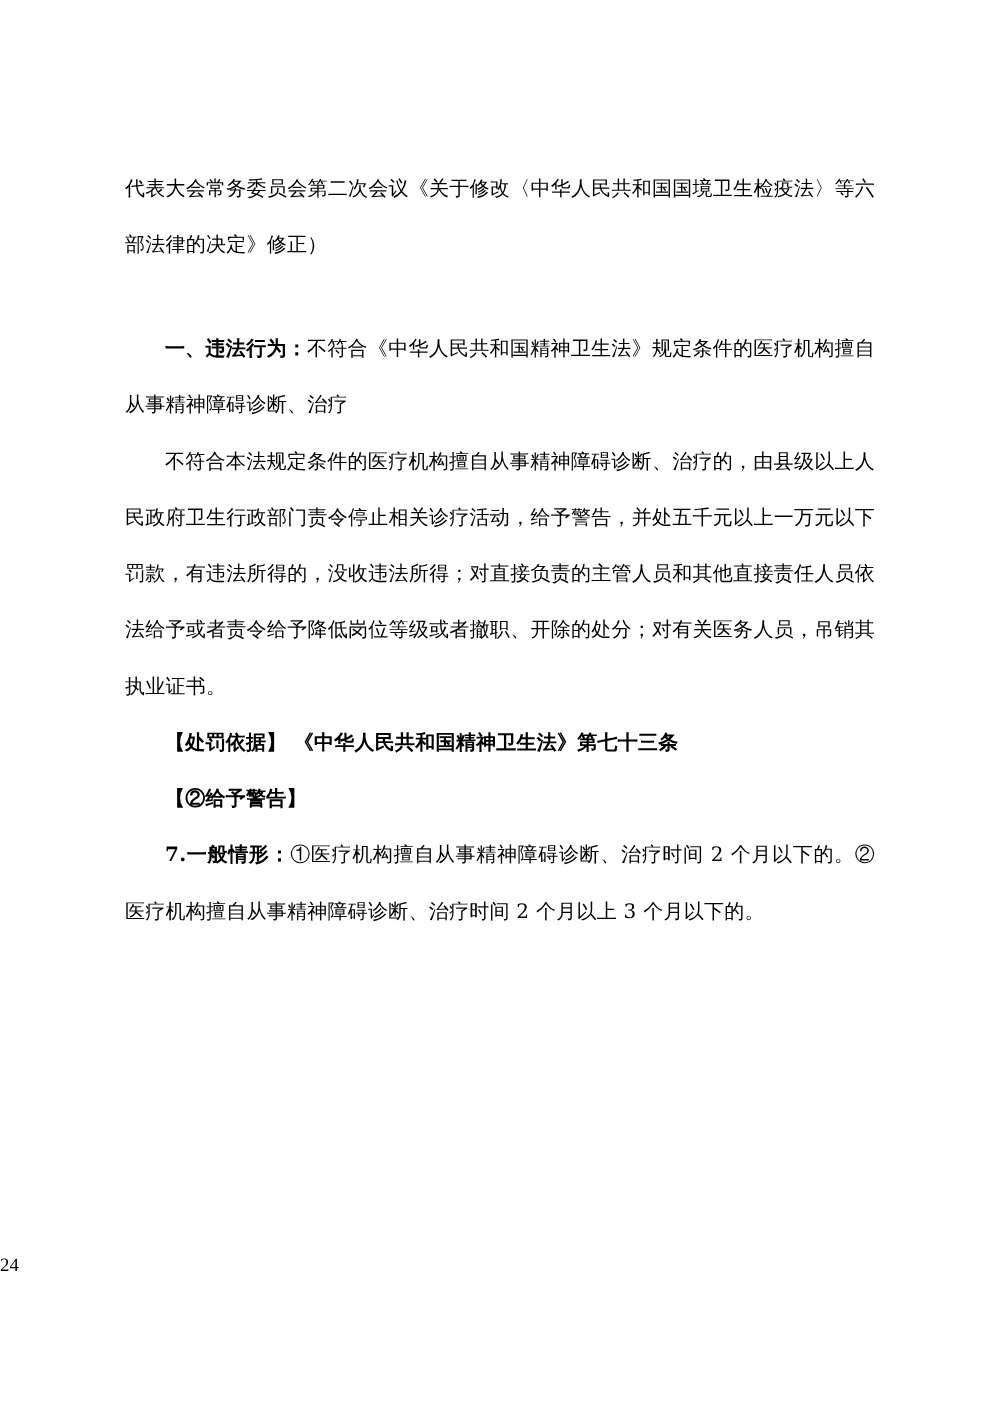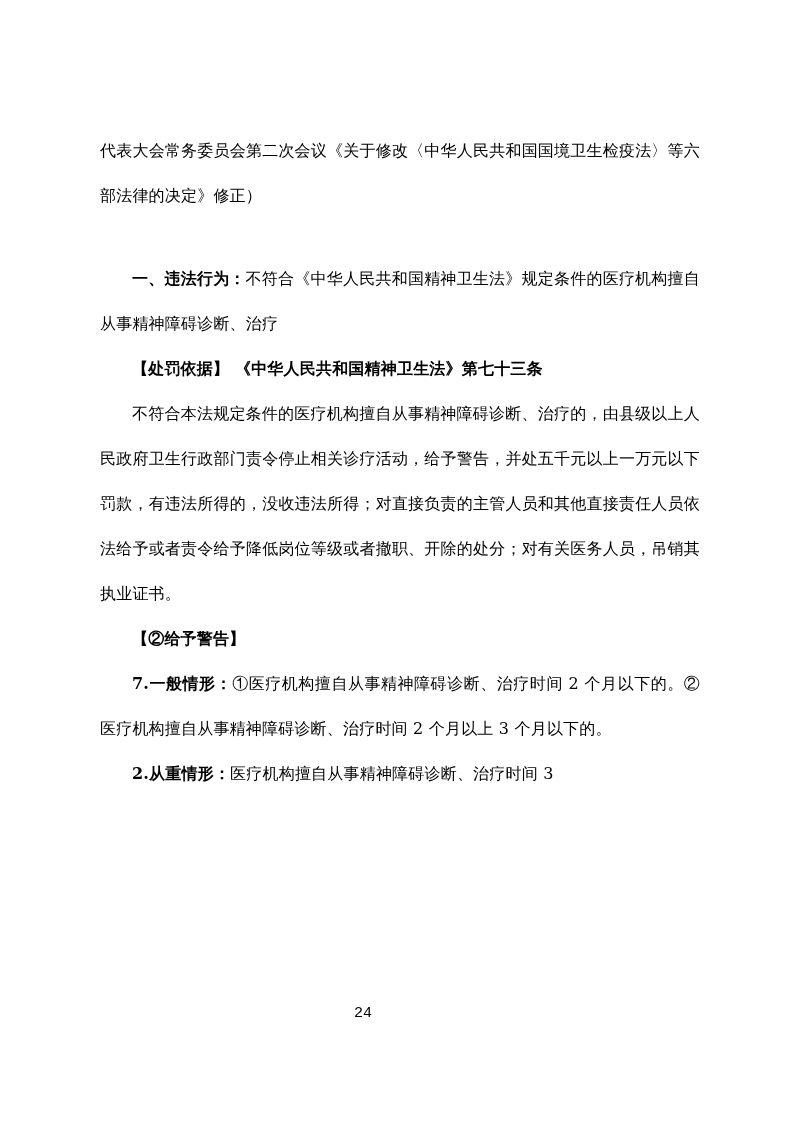--- a/index.html
+++ b/index.html
@@ -38,57 +38,54 @@
   }
   .indent2 { text-indent: 2em; }
   .bold { font-weight: bold; }
   .gap-lg { margin-top: 38px; }
   .nowrap-last { text-align: left; }
   .page-number {
     position: absolute;
     left: 0;
     top: 1005px;
     width: 726px;
-    text-align: center;
+    text-align: left;
     font-size: 15px;
-    font-family: Liberation Mono, monospace;
+    font-family: Liberation Serif, serif;
   }
   .seg-bold { font-weight: bold; }
 </style>
 </head>
 <body>
 
 <div class="page">
   <div class="content">
 
     <p class="para">
       <span>代表大会常务委员会第二次会议《关于修改〈中华人民共和国国境卫生检疫法〉等六部法律的决定》修正）</span>
     </p>
 
     <p class="para indent2 gap-lg">
       <span class="seg-bold">一、违法行为：</span><span>不符合《中华人民共和国精神卫生法》规定条件的医疗机构擅自从事精神障碍诊断、治疗</span>
     </p>
 
+    <p class="para indent2">
+      <span>不符合本法规定条件的医疗机构擅自从事精神障碍诊断、治疗的，由县级以上人民政府卫生行政部门责令停止相关诊疗活动，给予警告，并处五千元以上一万元以下罚款，有违法所得的，没收违法所得；对直接负责的主管人员和其他直接责任人员依法给予或者责令给予降低岗位等级或者撤职、开除的处分；对有关医务人员，吊销其执业证书。</span>
+    </p>
+
     <p class="para indent2 bold">
       <span>【处罚依据】  《中华人民共和国精神卫生法》第七十三条</span>
-    </p>
-
-    <p class="para indent2">
-      <span>不符合本法规定条件的医疗机构擅自从事精神障碍诊断、治疗的，由县级以上人民政府卫生行政部门责令停止相关诊疗活动，给予警告，并处五千元以上一万元以下罚款，有违法所得的，没收违法所得；对直接负责的主管人员和其他直接责任人员依法给予或者责令给予降低岗位等级或者撤职、开除的处分；对有关医务人员，吊销其执业证书。</span>
     </p>
 
     <p class="para indent2 bold">
       <span>【②给予警告】</span>
     </p>
 
     <p class="para indent2">
       <span class="seg-bold">7.一般情形：</span><span>①医疗机构擅自从事精神障碍诊断、治疗时间 2 个月以下的。②医疗机构擅自从事精神障碍诊断、治疗时间 2 个月以上 3 个月以下的。</span>
     </p>
 
 
-    <p class="para indent2 nowrap-last">
-      <span class="seg-bold">2.从重情形：</span><span>医疗机构擅自从事精神障碍诊断、治疗时间 3</span>
-    </p>
 
   </div>
 
   <div class="page-number">24</div>
 </div>
 
 </body></html>

